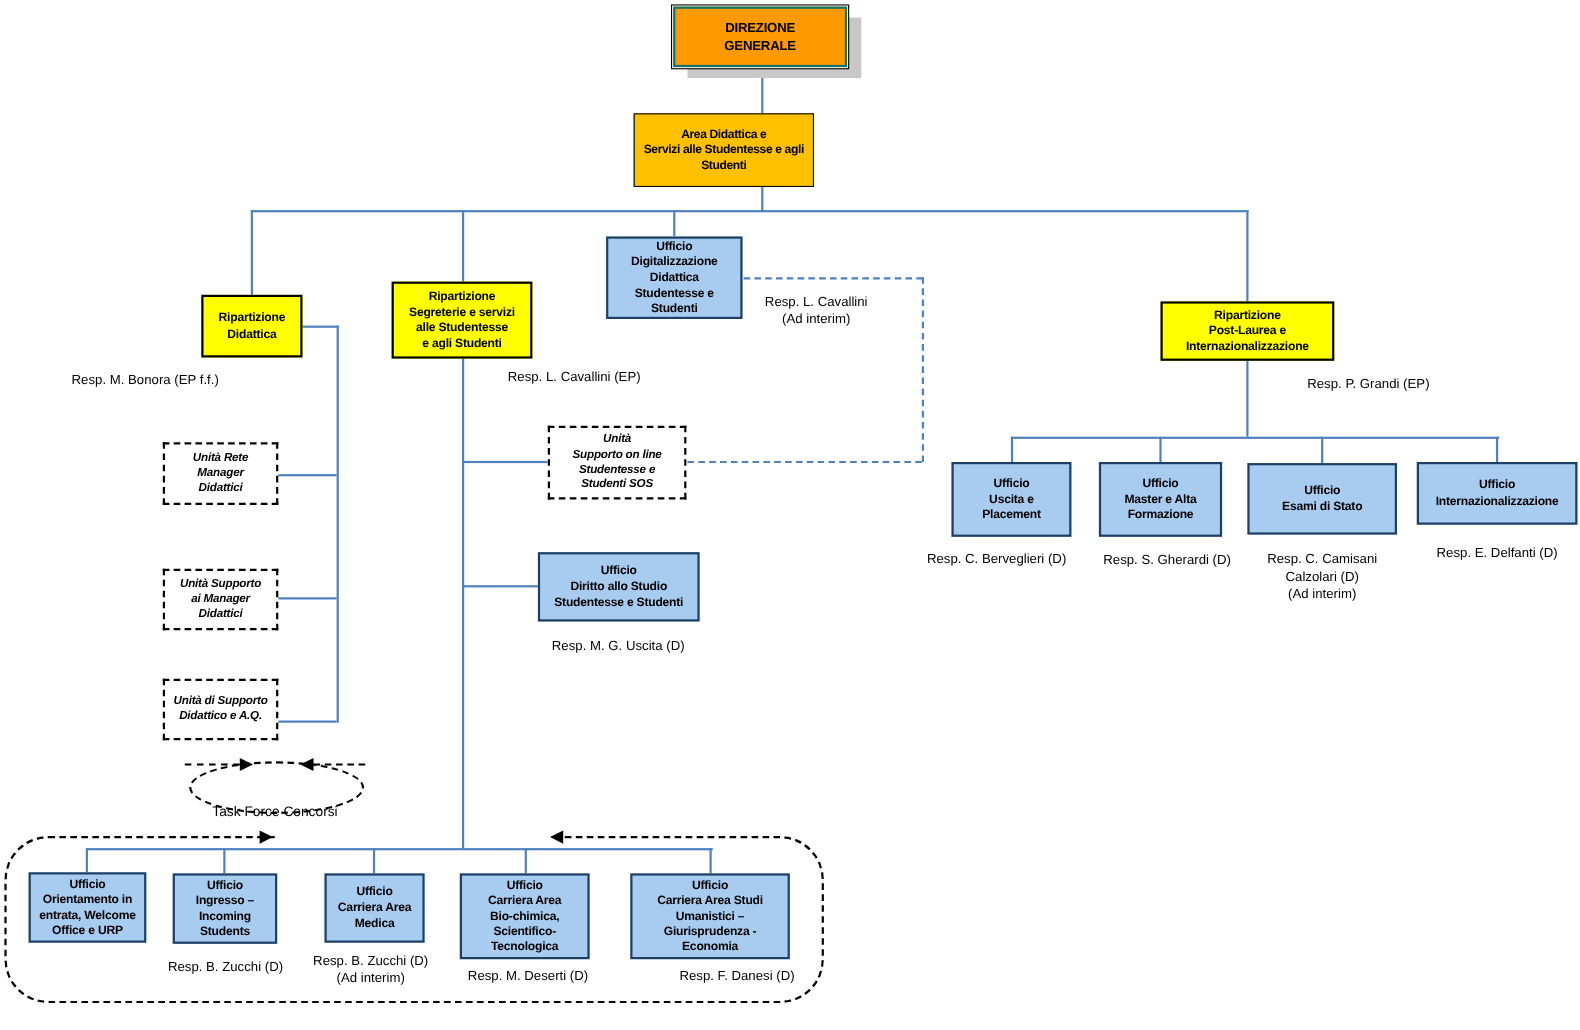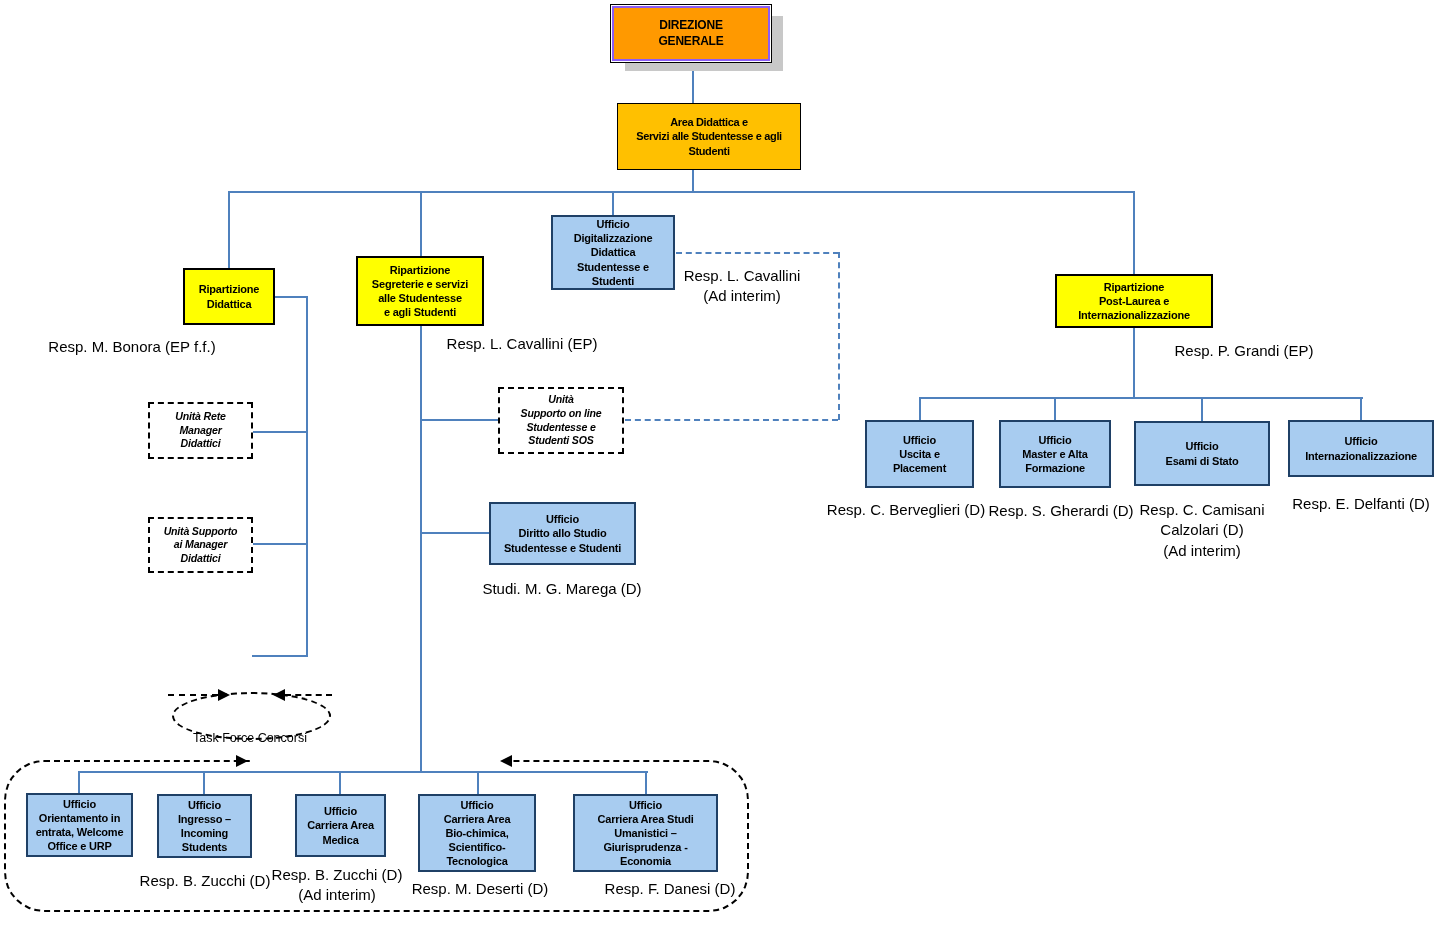--- a/index.html
+++ b/index.html
@@ -7,30 +7,30 @@
     --blue-fill:#A8CCF0; --blue-border:#1F4066;
     --connector:#4F81BD; --shadow:#C8C8C8;
   }
   html,body{margin:0;padding:0;background:#fff;}
   #canvas{
     position:relative;width:1436px;height:936px;background:#fff;overflow:hidden;
     font-family:"Liberation Sans","DejaVu Sans",sans-serif;color:#000;
   }
   .box{position:absolute;display:flex;align-items:center;justify-content:center;box-sizing:border-box;}
   .lbl{white-space:pre-line;text-align:center;font-weight:bold;font-size:11px;line-height:1.28;letter-spacing:-0.2px;width:100%;}
-  .orange{background:var(--orange);border:2px solid #8b5cf6;
+  .orange{background:var(--orange);border:2px solid #0f766e;
           box-shadow:0 0 0 1px #fff,0 0 0 2px #000,13px 10px 0 0 var(--shadow);}
   .orange .lbl{font-size:12px;}
   .amber{background:var(--amber);border:1px solid #000;}
   .amber .lbl{letter-spacing:-0.35px;}
   .yellow{background:var(--yellow);border:2px solid #000;}
   .blue{background:var(--blue-fill);border:2px solid var(--blue-border);}
   .dashcell{background:#fff;border:2px dashed #000;}
   .dashcell .lbl{font-size:10.6px;font-style:italic;}
-  .resp{position:absolute;font-size:15px;line-height:1.35;text-align:center;white-space:pre-line;width:200px;}
+  .resp{position:absolute;font-size:12px;line-height:1.35;text-align:center;white-space:pre-line;width:200px;}
   .cline{position:absolute;background:var(--connector);}
   .dashblue-h{position:absolute;border-top:2px dashed var(--connector);height:0;}
   .dashblue-v{position:absolute;border-left:2px dashed var(--connector);width:0;}
   .dashblk-h{position:absolute;border-top:2px dashed #000;height:0;}
   .tri-r{position:absolute;width:0;height:0;border-left:12px solid #000;border-top:6px solid transparent;border-bottom:6px solid transparent;}
   .tri-l{position:absolute;width:0;height:0;border-right:12px solid #000;border-top:6px solid transparent;border-bottom:6px solid transparent;}
   .ellipse{position:absolute;border:2px dashed #000;border-radius:50%;}
   #process-frame{position:absolute;left:4px;top:760px;width:745px;height:152px;border:2px dashed #000;border-radius:40px;box-sizing:border-box;}
   #frame-gap{position:absolute;left:252px;top:753px;width:248px;height:16px;background:#fff;}
   .caption{position:absolute;font-size:12.5px;text-align:center;white-space:nowrap;}
@@ -84,21 +84,21 @@
   <div class="ellipse" style="left:172px;top:692px;width:155px;height:44px;"></div>
   <div class="dashblk-h" style="left:168px;top:694px;width:50px;"></div>
   <div class="tri-r" style="left:218px;top:689px;"></div>
   <div class="dashblk-h" style="left:285px;top:694px;width:47px;"></div>
   <div class="tri-l" style="left:273px;top:689px;"></div>
 
   <div class="box orange" style="left:612px;top:6px;width:158px;height:55px;">
     <span class="lbl">DIREZIONE
 GENERALE</span>
   </div>
-  <div class="box amber" style="left:617px;top:103px;width:184px;height:67px;">
+  <div class="box amber" style="left:576px;top:103px;width:164px;height:67px;">
     <span class="lbl">Area Didattica e
 Servizi alle Studentesse e agli
 Studenti</span>
   </div>
   <div class="box yellow" style="left:183px;top:268px;width:92px;height:57px;">
     <span class="lbl">Ripartizione
 Didattica</span>
   </div>
   <div class="box yellow" style="left:356px;top:256px;width:128px;height:70px;">
     <span class="lbl">Ripartizione
@@ -122,20 +122,24 @@
   <div class="box dashcell" style="left:148px;top:402px;width:105px;height:57px;">
     <span class="lbl">Unità Rete
 Manager
 Didattici</span>
   </div>
   <div class="box dashcell" style="left:148px;top:517px;width:105px;height:56px;">
     <span class="lbl">Unità Supporto
 ai Manager
 Didattici</span>
   </div>
+  <div class="box dashcell" style="left:148px;top:617px;width:105px;height:56px;">
+    <span class="lbl">Unità di Supporto
+Didattico e A.Q.</span>
+  </div>
   <div class="box dashcell" style="left:498px;top:387px;width:126px;height:67px;">
     <span class="lbl">Unità
 Supporto on line
 Studentesse e
 Studenti SOS</span>
   </div>
 
   <div class="box blue" style="left:489px;top:502px;width:147px;height:63px;">
     <span class="lbl">Ufficio
 Diritto allo Studio
@@ -191,21 +195,21 @@
 Umanistici –
 Giurisprudenza -
 Economia</span>
   </div>
 
   <div class="resp" style="left:32px;top:337px;">Resp. M. Bonora (EP f.f.)</div>
   <div class="resp" style="left:422px;top:334px;">Resp. L. Cavallini (EP)</div>
   <div class="resp" style="left:642px;top:266px;">Resp. L. Cavallini
 (Ad interim)</div>
   <div class="resp" style="left:1144px;top:341px;">Resp. P. Grandi (EP)</div>
-  <div class="resp" style="left:462px;top:579px;">Studi. M. G. Marega (D)</div>
+  <div class="resp" style="left:462px;top:579px;">Resp. M. G. Uscita (D)</div>
   <div class="resp" style="left:806px;top:500px;">Resp. C. Berveglieri (D)</div>
   <div class="resp" style="left:961px;top:501px;">Resp. S. Gherardi (D)</div>
   <div class="resp" style="left:1102px;top:500px;">Resp. C. Camisani
 Calzolari (D)
 (Ad interim)</div>
   <div class="resp" style="left:1261px;top:494px;">Resp. E. Delfanti (D)</div>
   <div class="resp" style="left:105px;top:871px;">Resp. B. Zucchi (D)</div>
   <div class="resp" style="left:237px;top:865px;">Resp. B. Zucchi (D)
 (Ad interim)</div>
   <div class="resp" style="left:380px;top:879px;">Resp. M. Deserti (D)</div>

